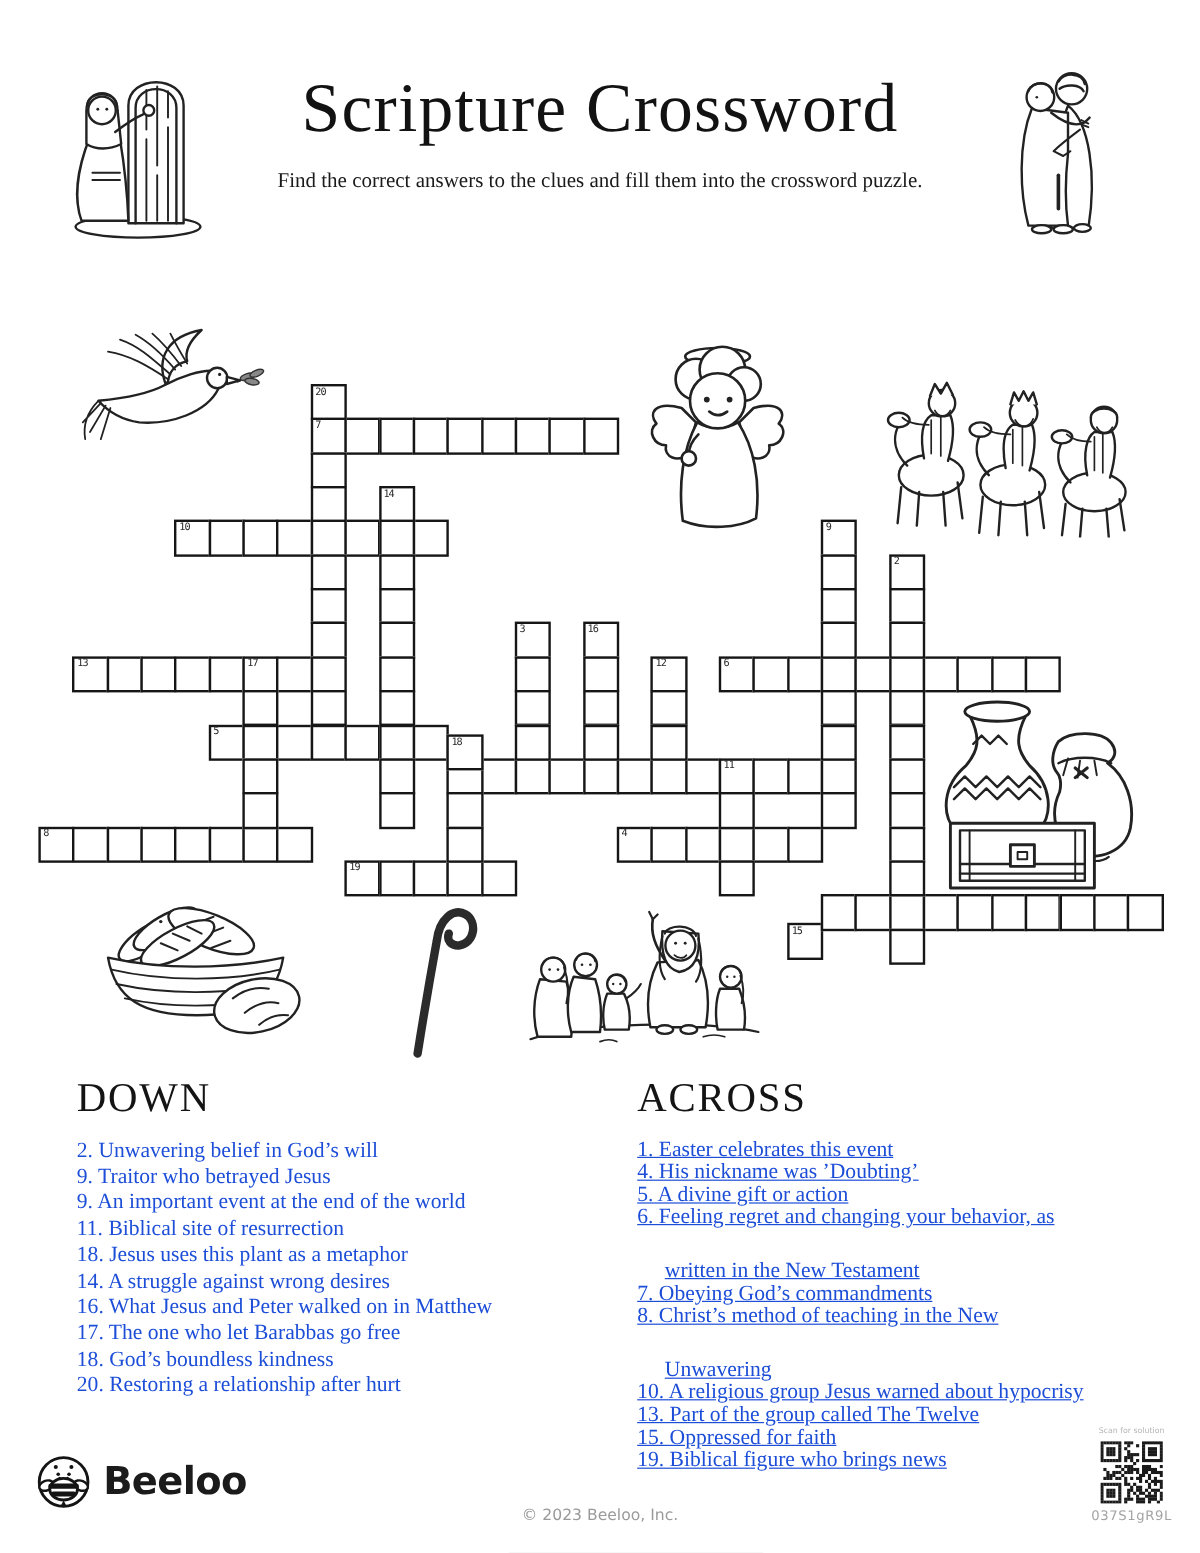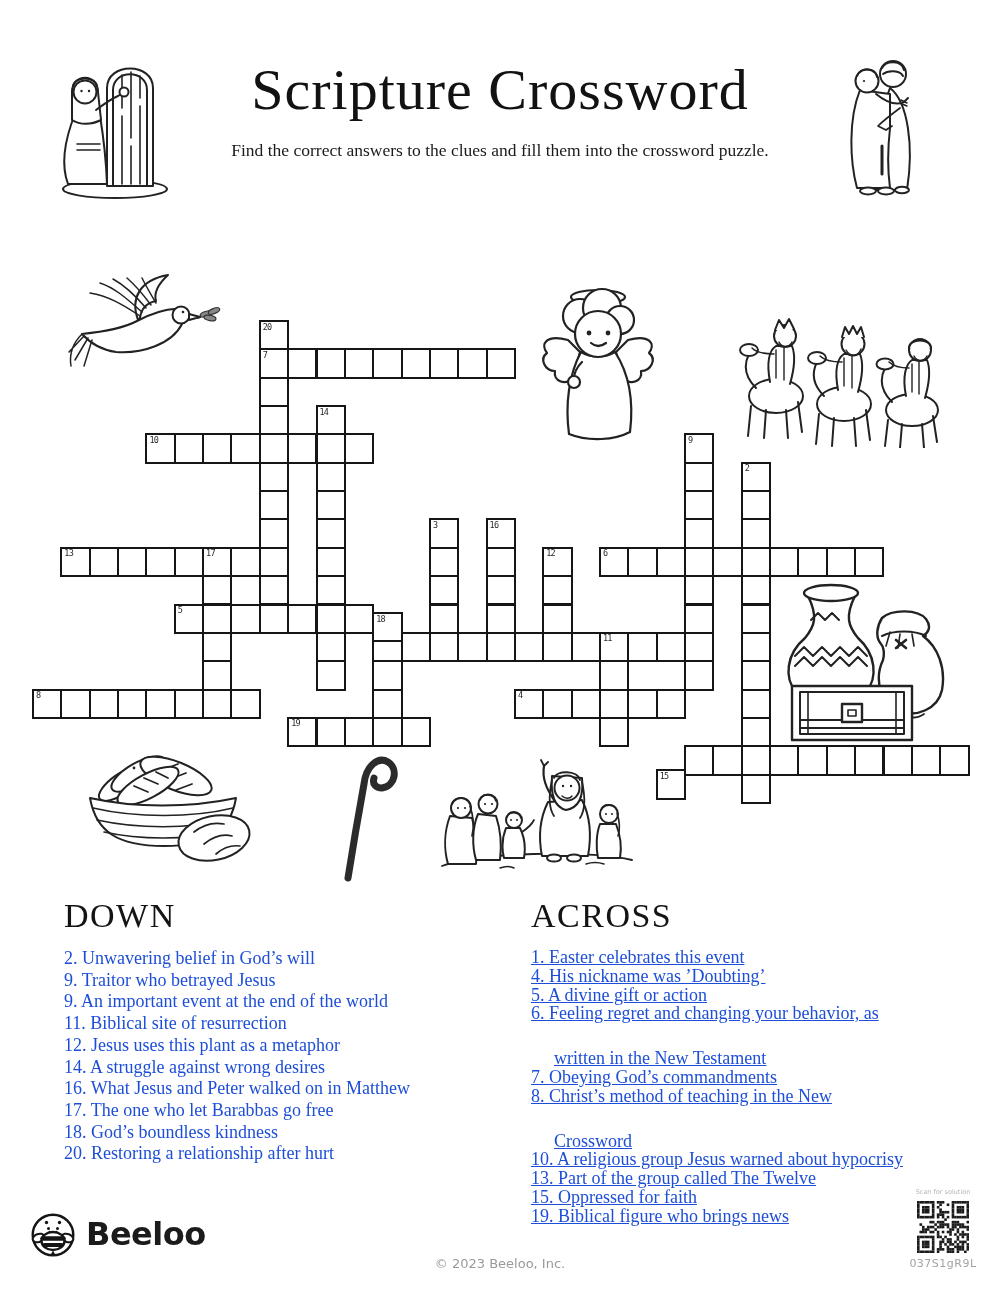--- a/index.html
+++ b/index.html
@@ -414,37 +414,37 @@
       <div class="cw-cell" style="left: 226.8px; top: 255.15px; height: 30.35px; width: 30.35px;"></div>
     </div>
 
   <div class="abs clues clues-down" style="left:64px;top:897px;width:445px">
     <h2>DOWN</h2>
     <ul id="down-list">
         <li>2. Unwavering belief in God’s will</li>
         <li>9. Traitor who betrayed Jesus</li>
         <li>9. An important event at the end of the world</li>
         <li>11. Biblical site of resurrection</li>
-        <li>12. Jesus uses this plant as a metaphor</li>
+        <li>18. Jesus uses this plant as a metaphor</li>
         <li>14. A struggle against wrong desires</li>
         <li>16. What Jesus and Peter walked on in Matthew</li>
         <li>17. The one who let Barabbas go free</li>
         <li>18. God’s boundless kindness</li>
         <li>20. Restoring a relationship after hurt</li>
       </ul>
   </div>
   <div class="abs clues clues-across" style="left:531px;top:897px;width:455px">
     <h2>ACROSS</h2>
     <ul id="across-list">
         <li>1. Easter celebrates this event</li>
         <li>4. His nickname was ’Doubting’</li>
         <li>5. A divine gift or action</li>
         <li>6. Feeling regret and changing your behavior, as<div class="cont">written in the New Testament</div></li>
         <li>7. Obeying God’s commandments</li>
-        <li>8. Christ’s method of teaching in the New<div class="cont">Crossword</div></li>
+        <li>8. Christ’s method of teaching in the New<div class="cont">Unwavering</div></li>
         <li>10. A religious group Jesus warned about hypocrisy</li>
         <li>13. Part of the group called The Twelve</li>
         <li>15. Oppressed for faith</li>
         <li>19. Biblical figure who brings news</li>
       </ul>
   </div>
 
   <div class="abs illo" style="left:30px;top:1212px;width:46px;height:46px">
     <svg viewBox="0 0 46 46" fill="none" stroke="#141414" stroke-width="2.4" stroke-linecap="round" stroke-linejoin="round">
       <circle cx="23" cy="23" r="20.3" fill="#fff"></circle>

